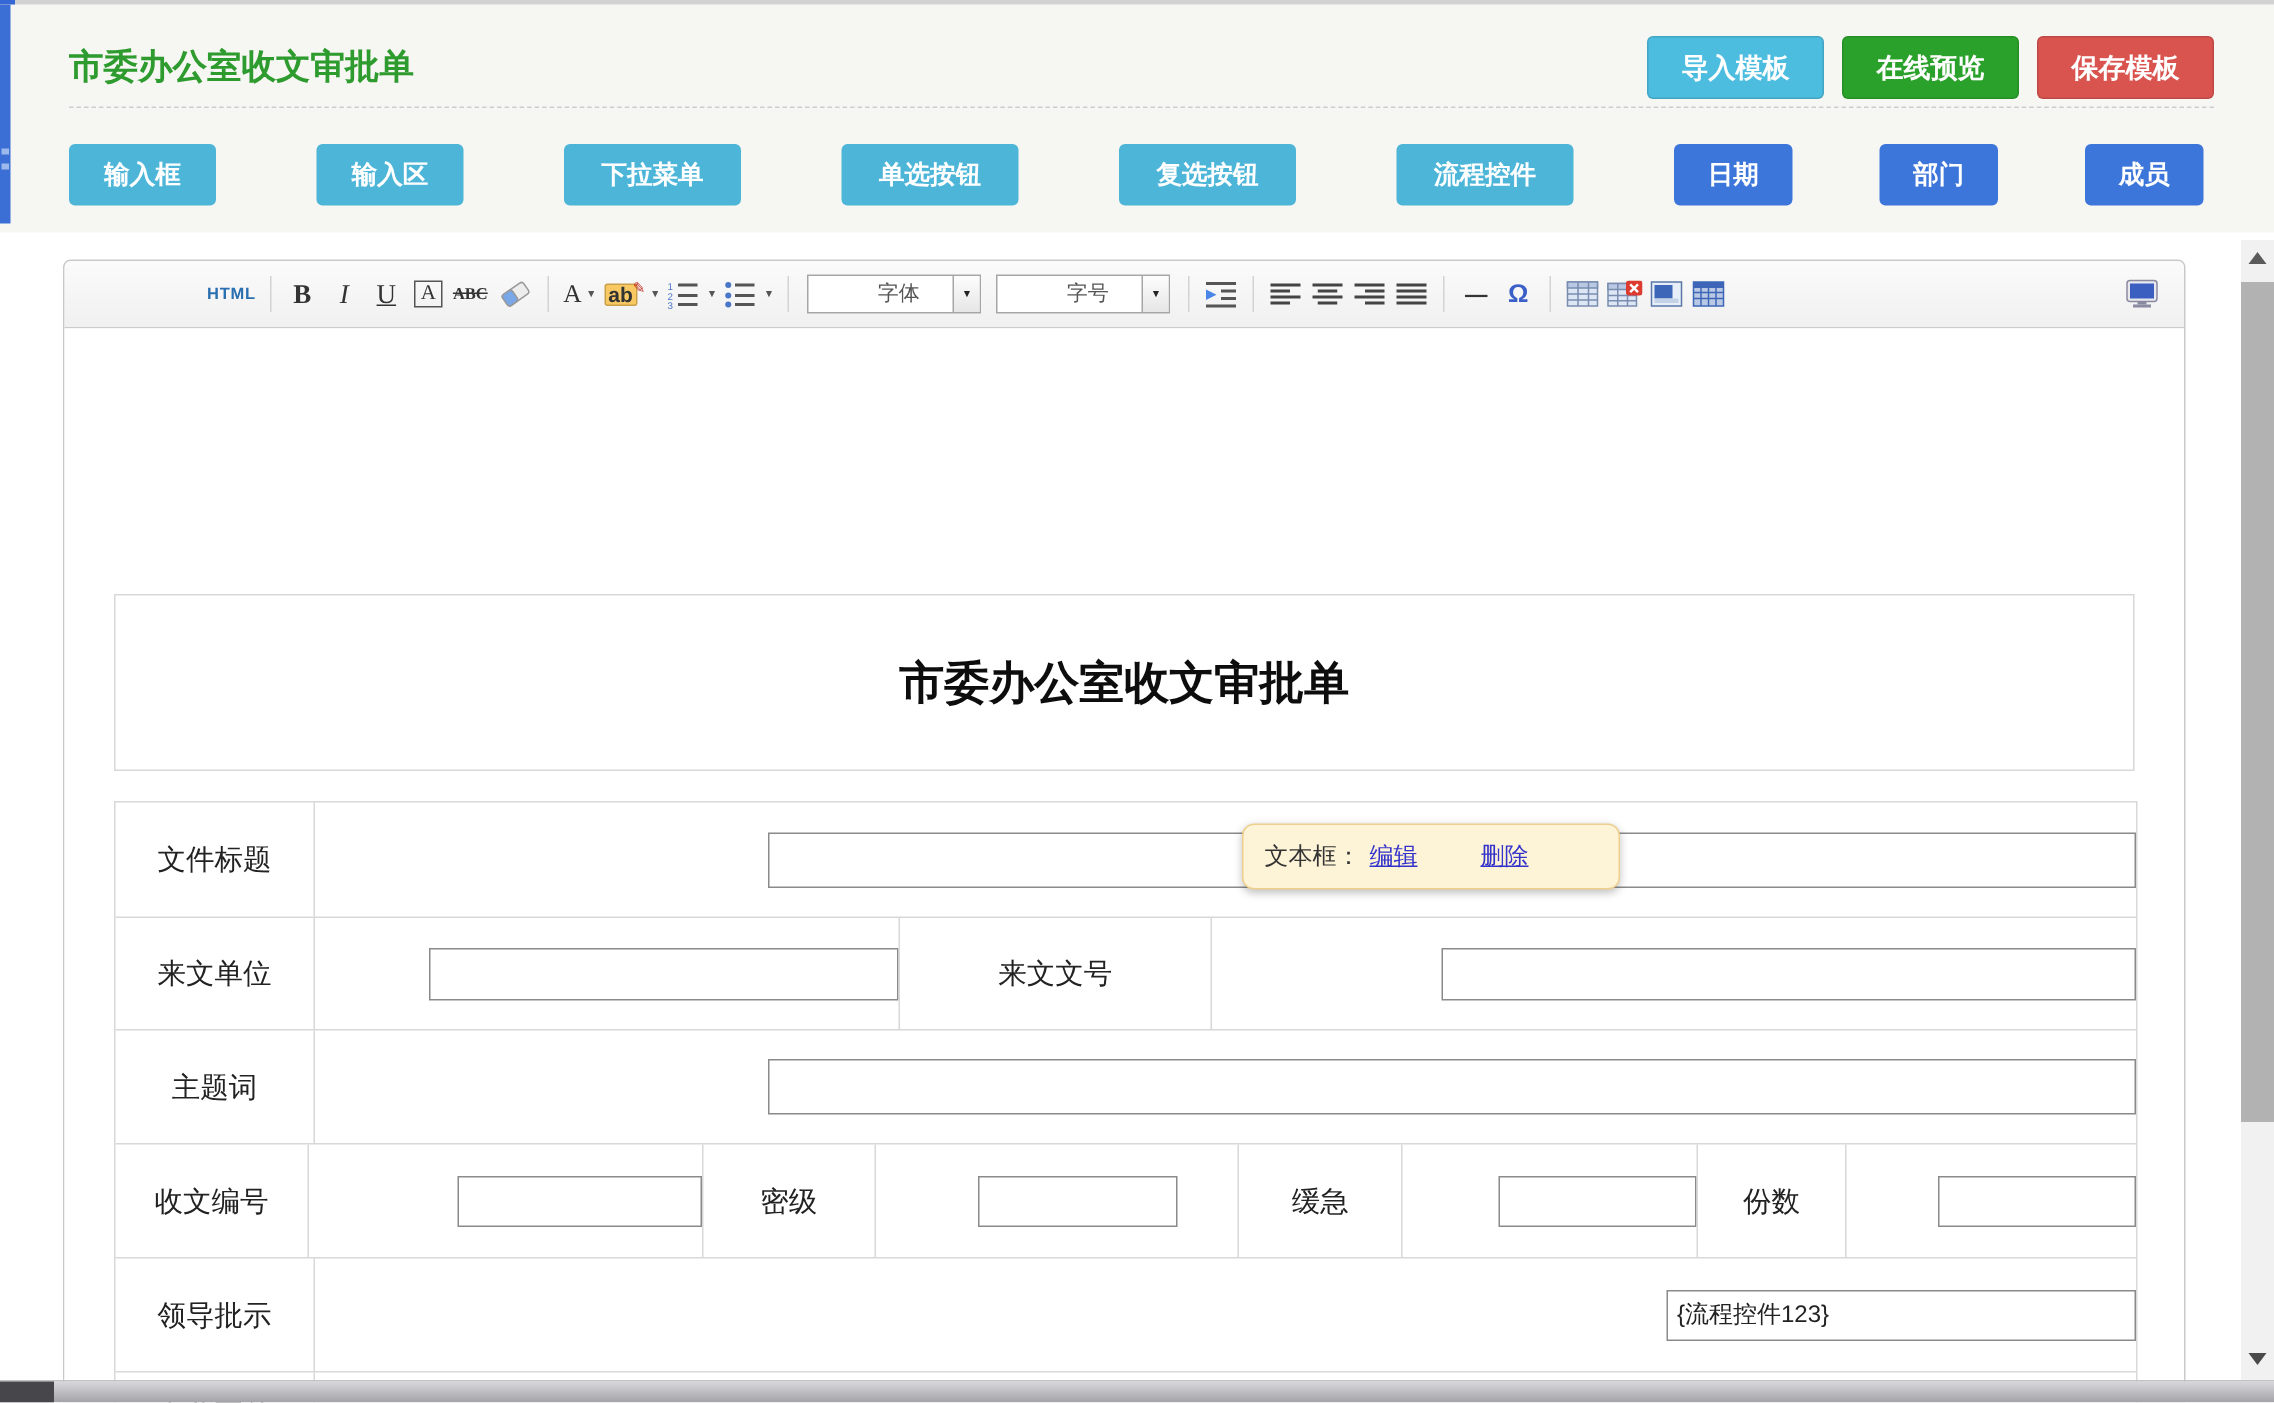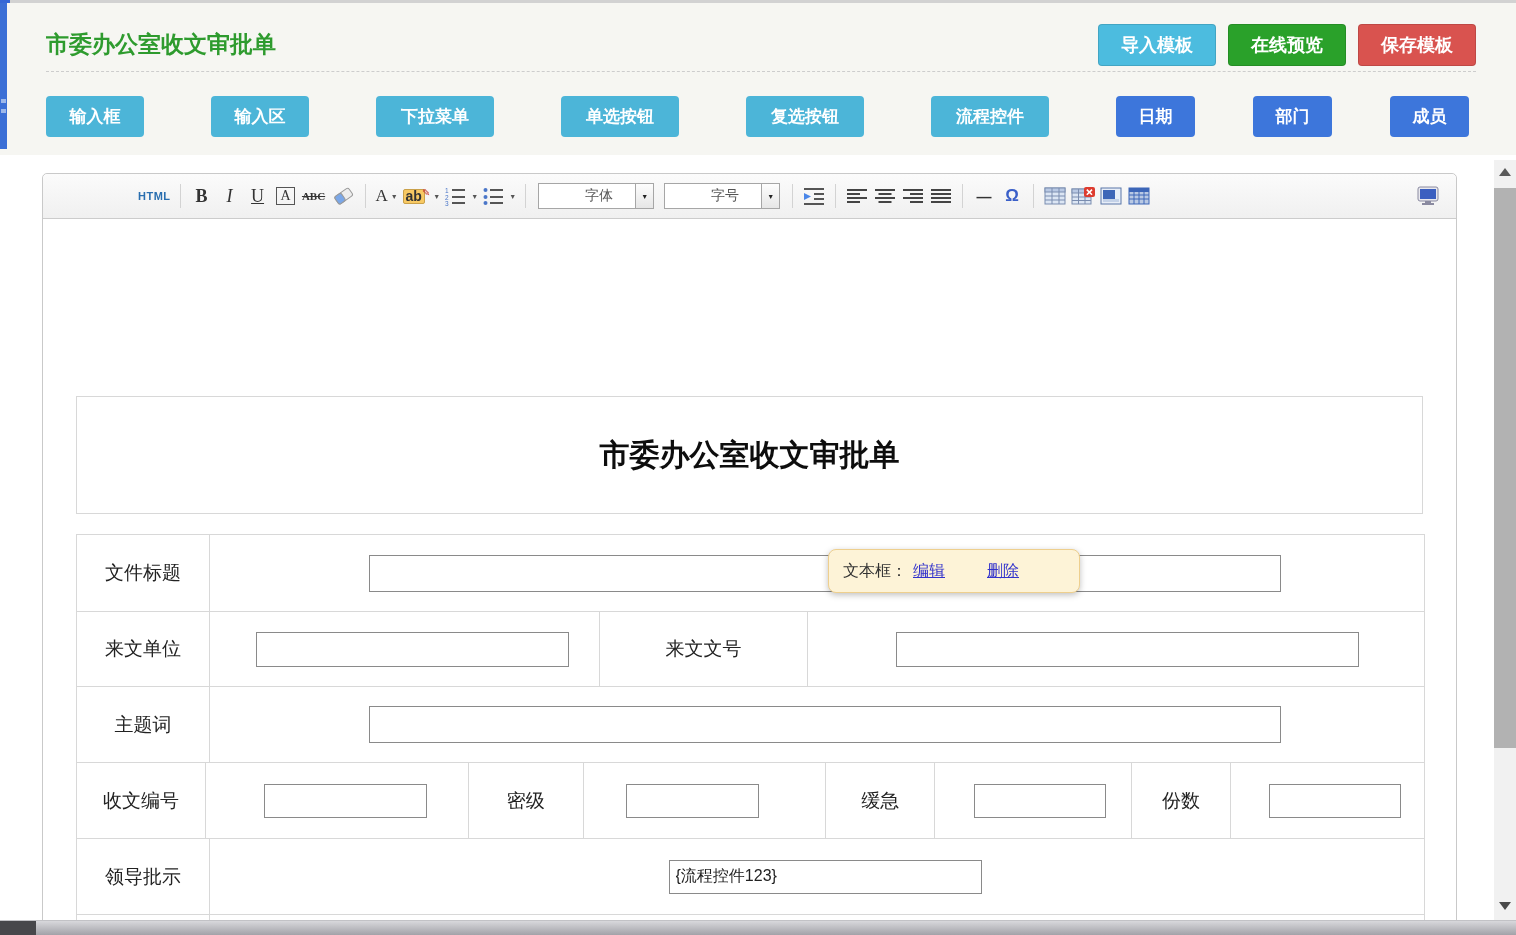--- a/index.html
+++ b/index.html
@@ -63,21 +63,21 @@
   .canvas { position:relative; width:100%; height:716px; background:#fff; }
   .form-title-box { position:absolute; left:33px; top:177px; width:1347px; height:118px;
     border:1px solid #d8d8d8; display:flex; align-items:center; justify-content:center; }
   .form-title-box span { font-size:30px; font-weight:bold; color:#0d0d0d; }
   .form-table { position:absolute; left:33px; top:315px; width:1349px; border:1px solid #d8d8d8; background:#fff; }
   .frow { display:flex; border-top:1px solid #d8d8d8; }
   .frow:first-child { border-top:none; }
   .fcell { border-left:1px solid #d8d8d8; display:flex; align-items:center; }
   .fcell:first-child { border-left:none; }
   .lbl-cell { justify-content:center; font-size:19px; color:#222; }
-  .inp-cell { justify-content:center; }
+  .inp-cell { justify-content:flex-end; }
   .frow input { border:1px solid #8a8a8a; background:#fff; height:35px; font-size:16px;
     padding:0 6px; font-family:inherit; color:#222; }
   .r1 { height:75px; } .r2,.r3,.r4,.r5 { height:76px; } .r6 { height:120px; }
   .r6 .lbl-cell { align-items:flex-start; padding-top:14px; }
   .r6 .lbl-cell span { display:inline-block; width:80px; text-align:center; line-height:1.45; }
   .r6 .inp-cell { align-items:flex-start; }
 
   
   .tooltip { position:absolute; left:828px; top:549px; width:252px; height:44px; z-index:20;
     background:#fdf3d7; border:1px solid #eecf8e; border-radius:8px; box-shadow:0 2px 6px rgba(0,0,0,0.25);

